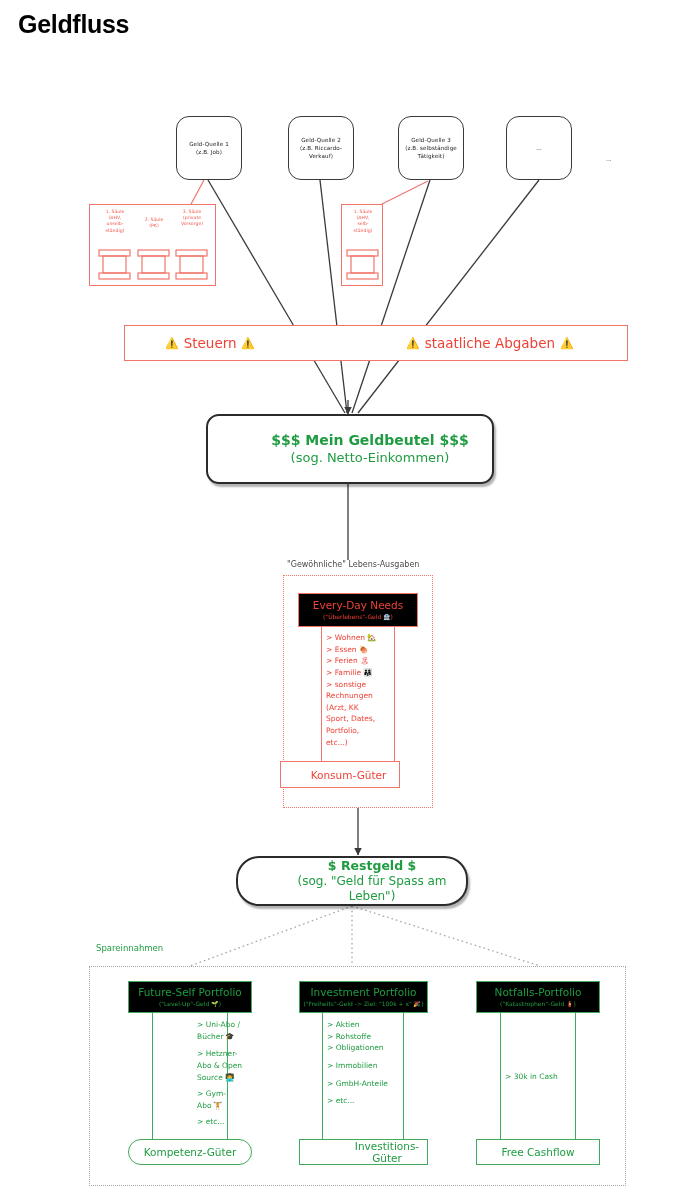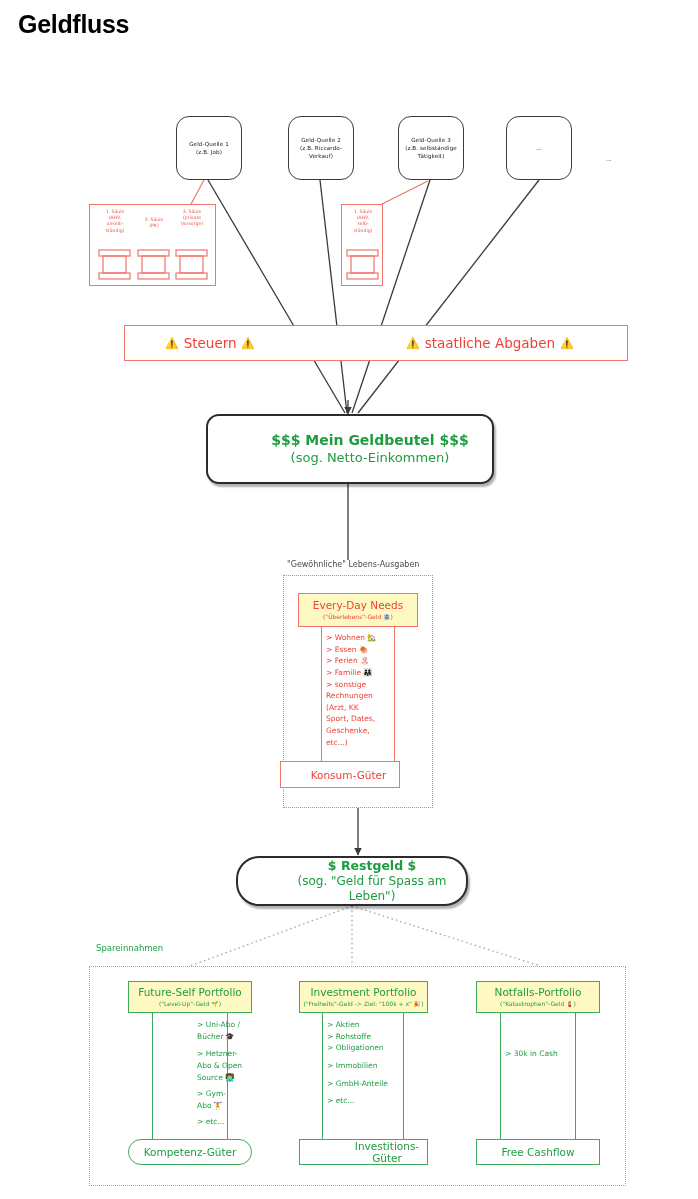--- a/index.html
+++ b/index.html
@@ -56,21 +56,21 @@
 
   
   .dash-box{position:absolute;box-sizing:border-box;}
   .dash-red{border:1.4px dotted #f0756a;}
   .dash-grey{border:1.4px dotted #a8a8a8;}
   .dash-caption{position:absolute;font-size:8px;color:#4a4a4a;
     font-family:"DejaVu Sans", sans-serif;background:#fff;padding:0 2px;}
   .dash-caption.green{color:#1f9c41;font-size:8.5px;}
 
   
-  .card-head{position:absolute;box-sizing:border-box;background:#fef9c3;
+  .card-head{position:absolute;box-sizing:border-box;background:#000000;
     display:flex;flex-direction:column;align-items:center;justify-content:center;text-align:center;}
   .card-head .h1{font-size:10.5px;line-height:1.3;font-family:"DejaVu Sans", sans-serif;}
   .card-head .h2{font-size:6px;line-height:1.3;font-family:"DejaVu Sans", sans-serif;}
   .card-head.red{border:1.5px solid #f0756a;}
   .card-head.red .h1,.card-head.red .h2{color:#ef4136;}
   .card-head.green{border:1.5px solid #3faa5c;}
   .card-head.green .h1,.card-head.green .h2{color:#1f9c41;}
 
   .card-body{position:absolute;box-sizing:border-box;background:#fff;}
   .card-body.red{border-left:1.5px solid #f0756a;border-right:1.5px solid #f0756a;}
@@ -221,21 +221,21 @@
   <div class="card-body red" style="left:321px;top:627px;width:74px;height:134px;"></div>
   <div class="card-list red" style="left:326px;top:632px;width:72px;">
     <div>&gt; Wohnen 🏡</div>
     <div>&gt; Essen 🍖</div>
     <div>&gt; Ferien 🏝</div>
     <div>&gt; Familie 👨‍👩‍👧</div>
     <div>&gt; sonstige</div>
     <div>Rechnungen</div>
     <div>(Arzt, KK</div>
     <div>Sport, Dates,</div>
-    <div>Geschenke,</div>
+    <div>Portfolio,</div>
     <div>etc...)</div>
   </div>
 
   <div class="card-foot red" style="left:280px;top:761px;width:120px;height:27px;padding-left:17px;">
     <span>Konsum-Güter</span>
   </div>
 
   <div class="node green-big small" style="left:236px;top:856px;width:232px;height:50px;border-radius:23px;">
     <div class="l1">$ Restgeld $</div>
     <div class="l2">(sog. "Geld für Spass am Leben")</div>
@@ -284,20 +284,20 @@
   </div>
   <div class="card-foot green" style="left:299px;top:1139px;width:129px;height:26px;padding-left:47px;">
     <span>Investitions-Güter</span>
   </div>
 
   <div class="card-head green" style="left:476px;top:981px;width:124px;height:32px;">
     <div class="h1">Notfalls-Portfolio</div>
     <div class="h2">("Katastrophen"-Geld 🧯)</div>
   </div>
   <div class="card-body green" style="left:500px;top:1013px;width:76px;height:126px;"></div>
-  <div class="card-list green" style="left:505px;top:1048px;width:74px;">
+  <div class="card-list green" style="left:505px;top:1071px;width:74px;">
     <div>&gt; 30k in Cash</div>
   </div>
   <div class="card-foot green" style="left:476px;top:1139px;width:124px;height:26px;">
     <span>Free Cashflow</span>
   </div>
 
 </div>
 
 </body></html>

